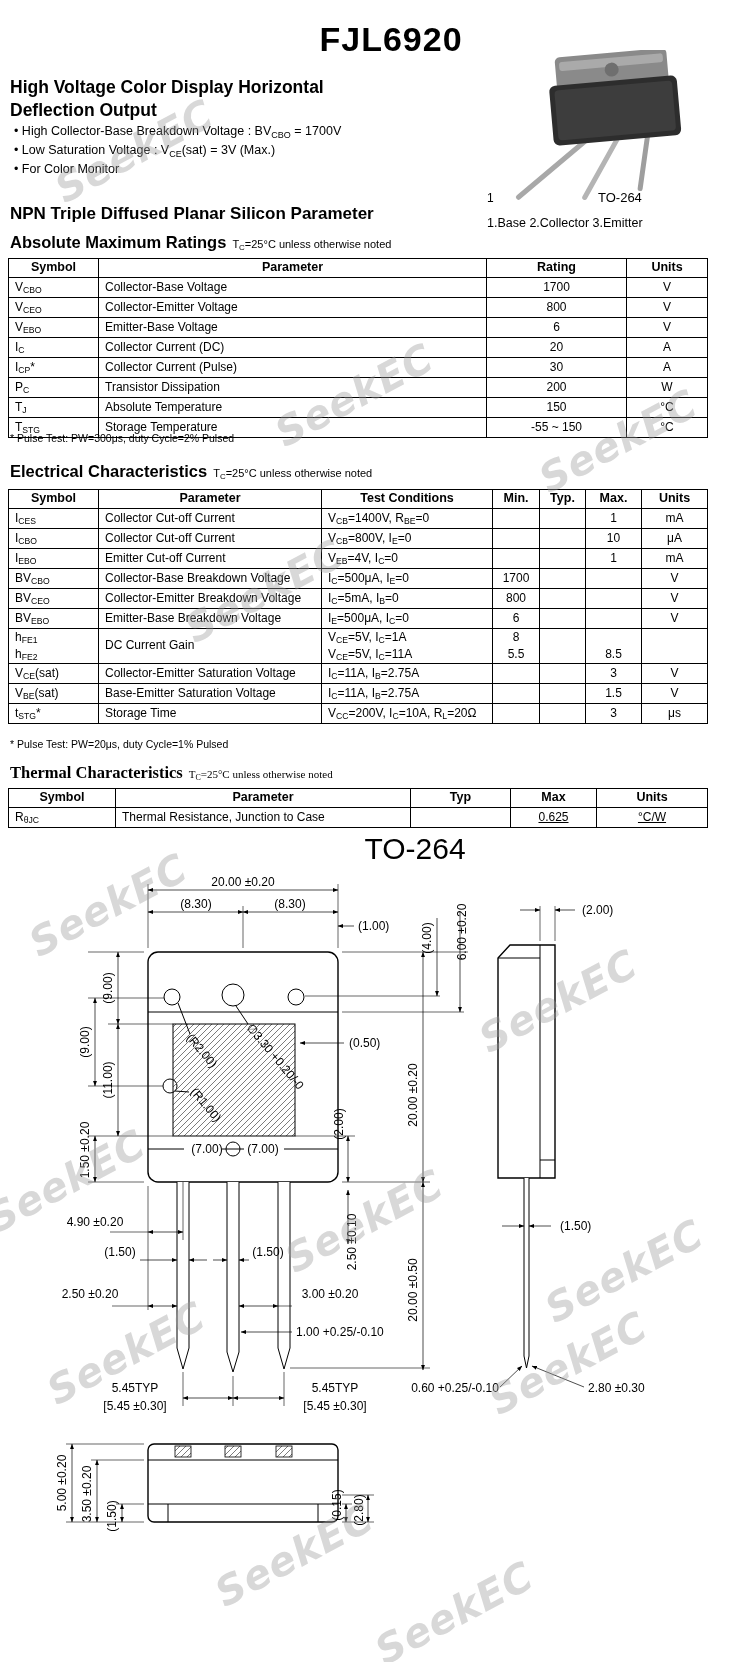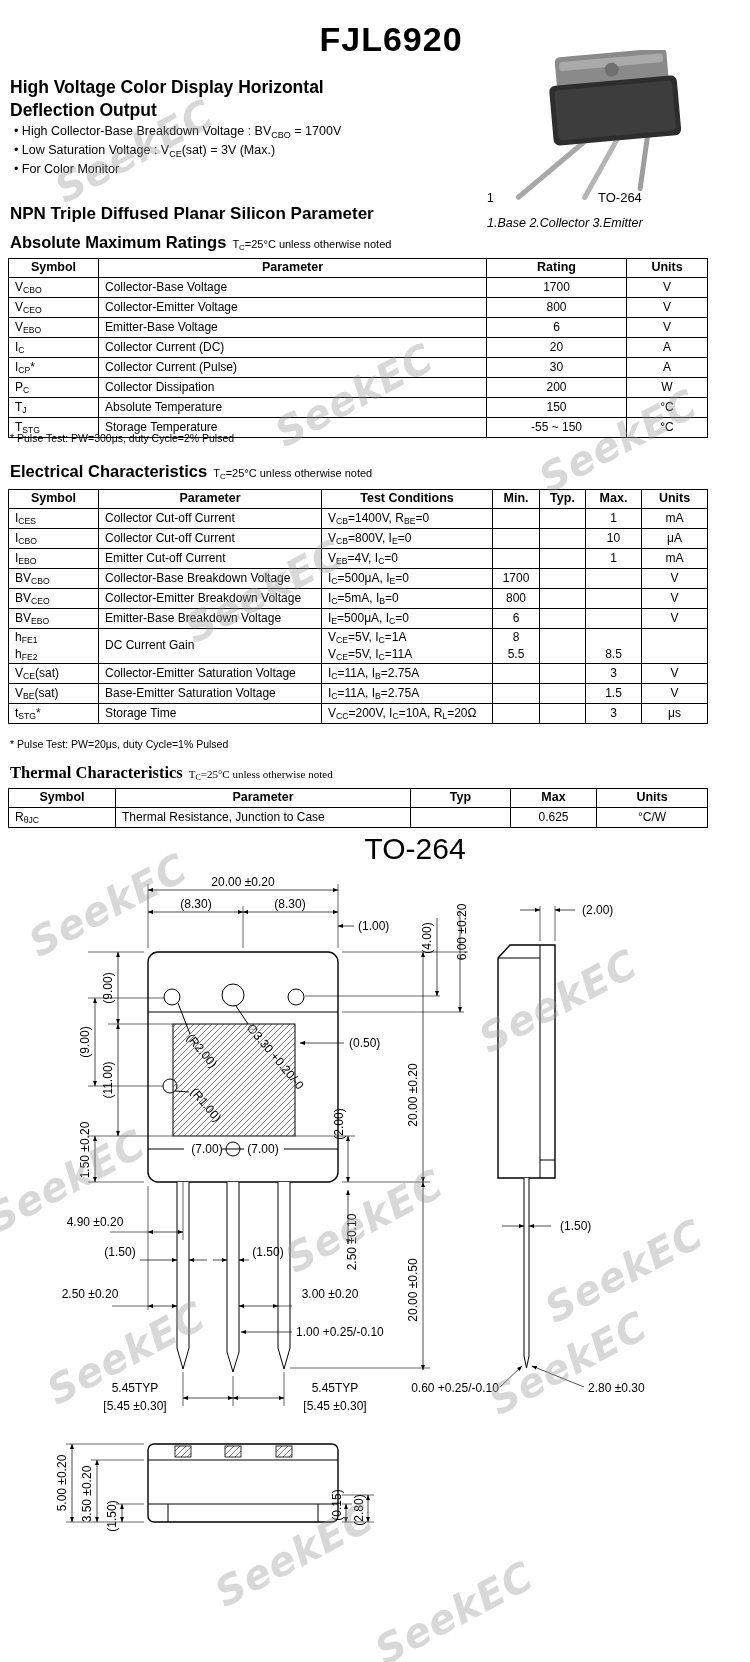--- a/index.html
+++ b/index.html
@@ -10,36 +10,36 @@
   .part-title{position:absolute;top:4px;left:0;width:750px;margin:16px;text-align:center;
               font-size:34px;font-weight:bold;letter-spacing:1px;}
   .subtitle{position:absolute;top:76px;left:10px;font-size:17.5px;font-weight:bold;line-height:1.3;}
   .bullets{position:absolute;top:122px;left:14px;margin:0;padding:0;list-style:none;
            font-size:12.5px;line-height:1.5;}
   .bullets li::before{content:"•  ";}
 
   .photo-wrap{position:absolute;top:50px;left:478px;width:232px;height:152px;}
   .pin1-label{position:absolute;top:191px;left:487px;font-size:12px;}
   .pkg-type-label{position:absolute;top:190px;left:598px;font-size:13px;}
-  .pin-caption{position:absolute;top:216px;left:487px;font-size:12.5px;font-style:italic;}
+  .pin-caption{position:absolute;top:216px;left:487px;font-size:12.5px;}
 
   .desc-heading{position:absolute;top:204px;left:10px;font-size:17px;font-weight:bold;}
   .sec-head{position:absolute;left:10px;font-size:16.5px;font-weight:bold;}
   .sec-cond{font-size:11px;font-weight:normal;margin-left:6px;}
   .head-abs{top:233px;} .head-elec{top:462px;} .head-therm{top:763px;font-family:Liberation Serif, serif;}
 
   table.ds{position:absolute;left:8px;width:699px;border-collapse:collapse;table-layout:fixed;
            font-size:12px;}
   .ds th,.ds td{border:1px solid #000;padding:0 6px;height:19px;line-height:1.4;
                 overflow:hidden;text-align:left;}
   .ds th{text-align:center;font-weight:bold;font-size:12.5px;height:18px;margin-top:30px;}
   .t1{top:258px;} .t2{top:489px;font-size:11.5px;} .t3{top:788px;}
   .t1 td:nth-child(3),.t1 td:nth-child(4){text-align:center;}
   .t2 td:nth-child(n+4){text-align:center;}
-  .t3 td:nth-child(n+3){text-align:center;}
+  .t3 td:nth-child(n+3){text-align:center;text-decoration:underline;}
 
   .fn{position:absolute;left:10px;font-size:10.5px;}
   .fn1{top:432px;} .fn2{top:738px;}
 
   .drawing-title{position:absolute;top:832px;left:80px;width:670px;text-align:center;
                  font-size:30px;font-weight:normal;}
   .mech{position:absolute;top:872px;left:0;}
 
   .oln{fill:#fff;stroke:#000;stroke-width:1.4;}
   .thin{fill:none;stroke:#000;stroke-width:1;}
@@ -145,21 +145,21 @@
           <td>A</td>
         </tr>
         <tr>
           <td>I<sub>CP</sub>*</td>
           <td>Collector Current (Pulse)</td>
           <td>30</td>
           <td>A</td>
         </tr>
         <tr>
           <td>P<sub>C</sub></td>
-          <td>Collector Dissipation</td>
+          <td>Transistor Dissipation</td>
           <td>200</td>
           <td>W</td>
         </tr>
         <tr>
           <td>T<sub>J</sub></td>
           <td>Absolute Temperature</td>
           <td>150</td>
           <td>°C</td>
         </tr>
         <tr>

